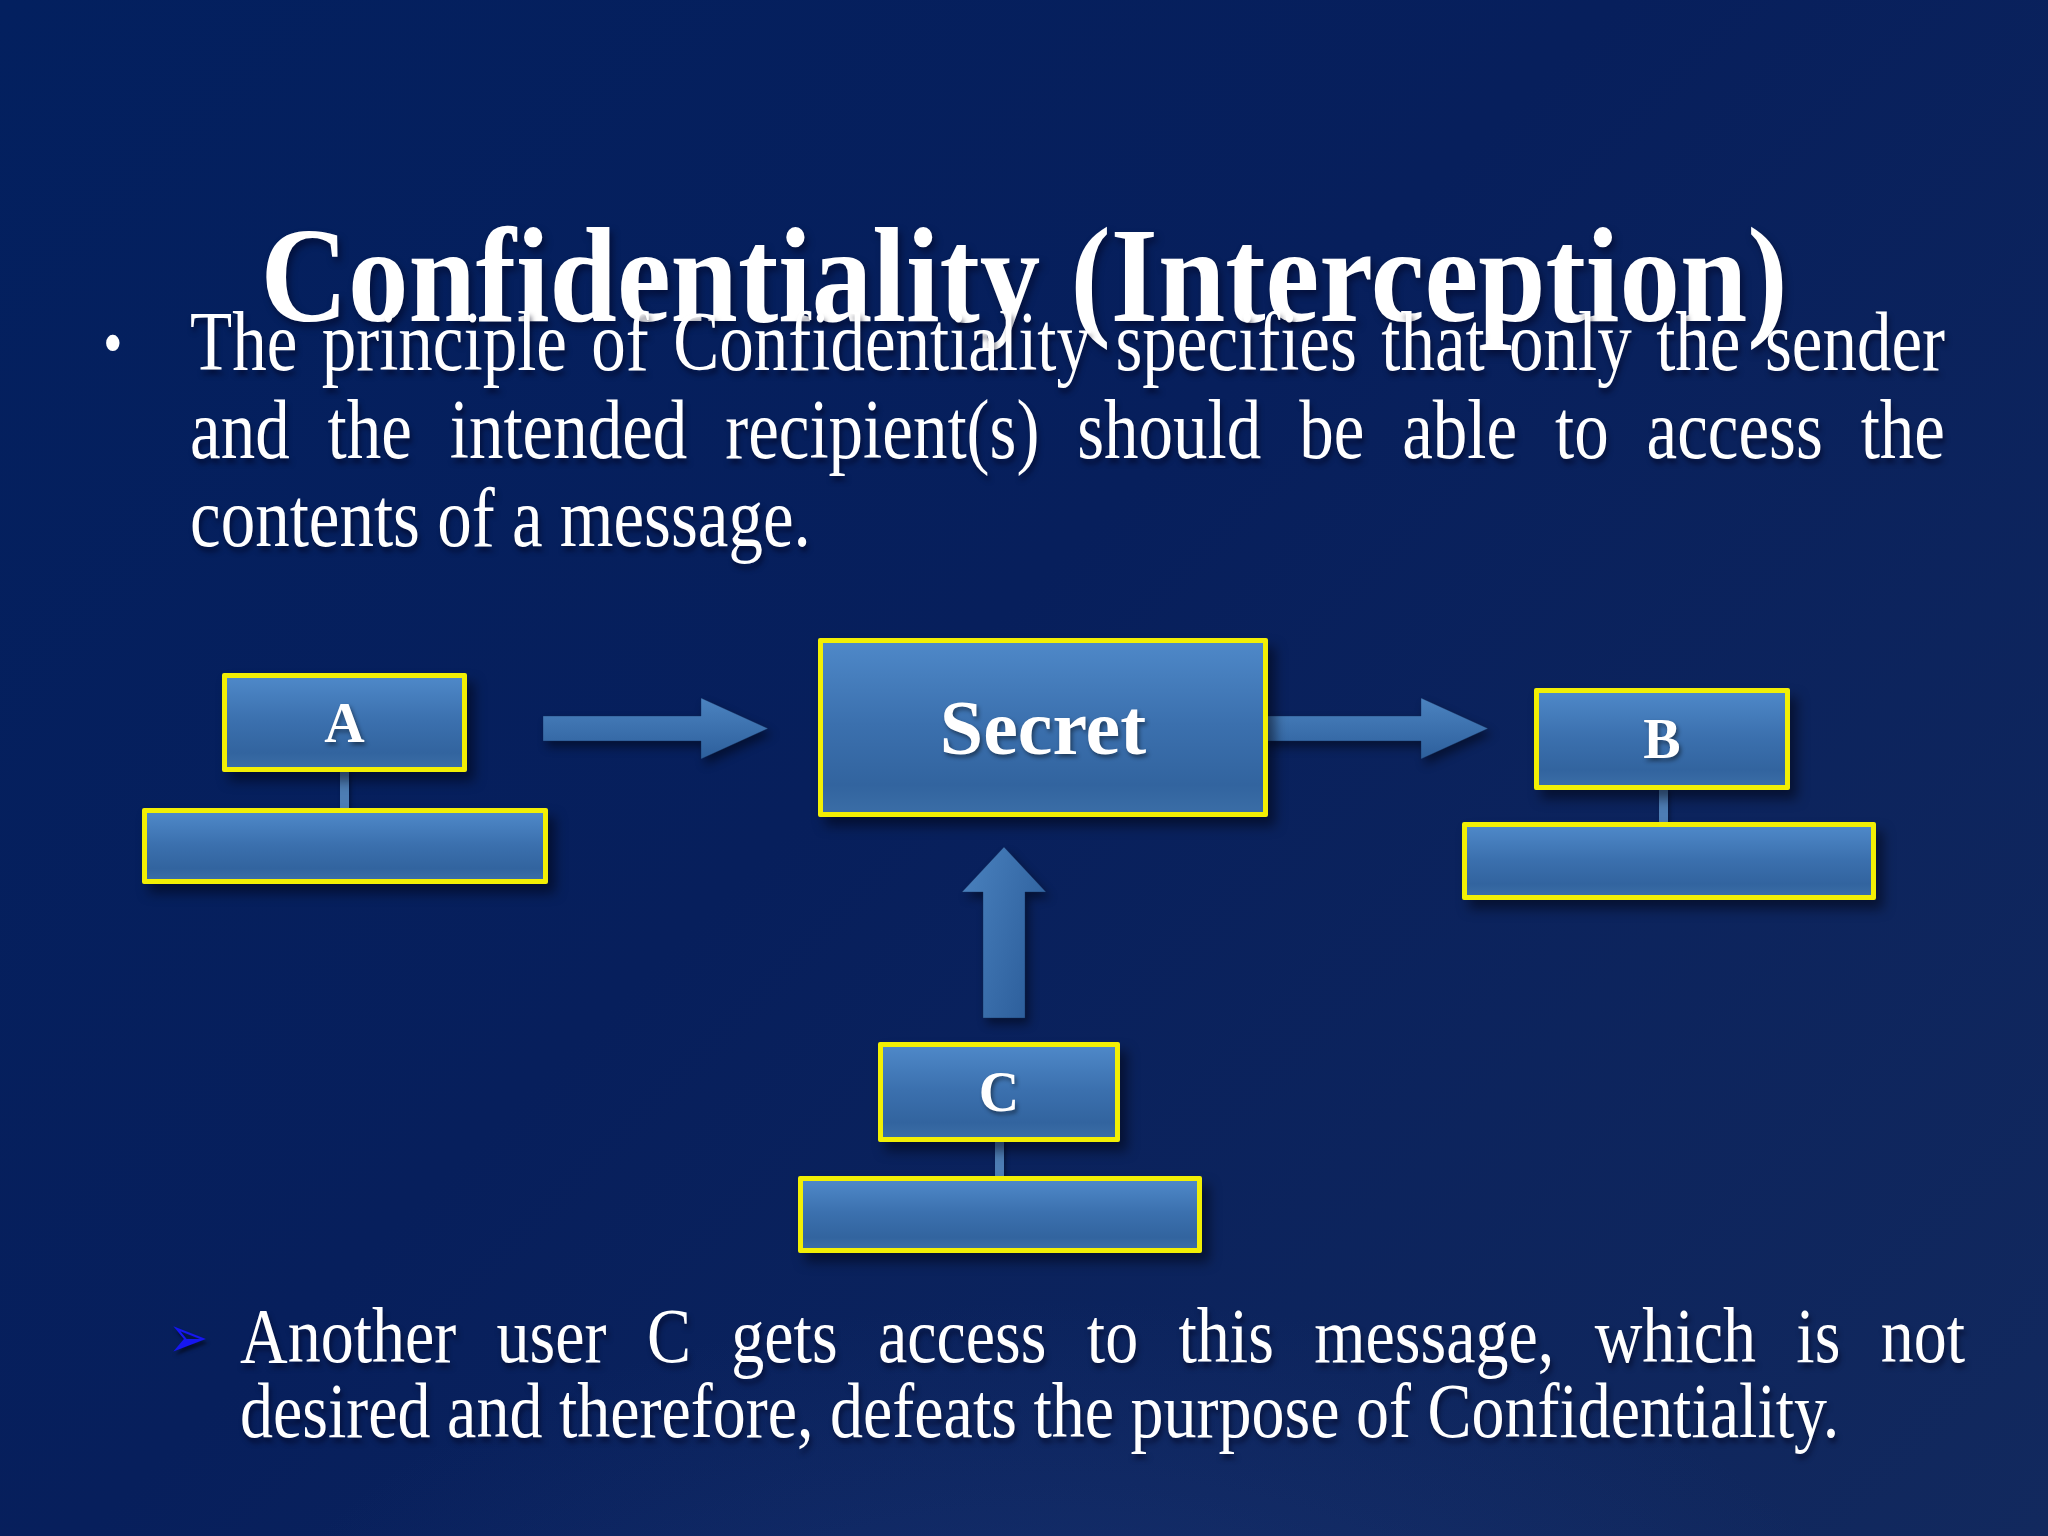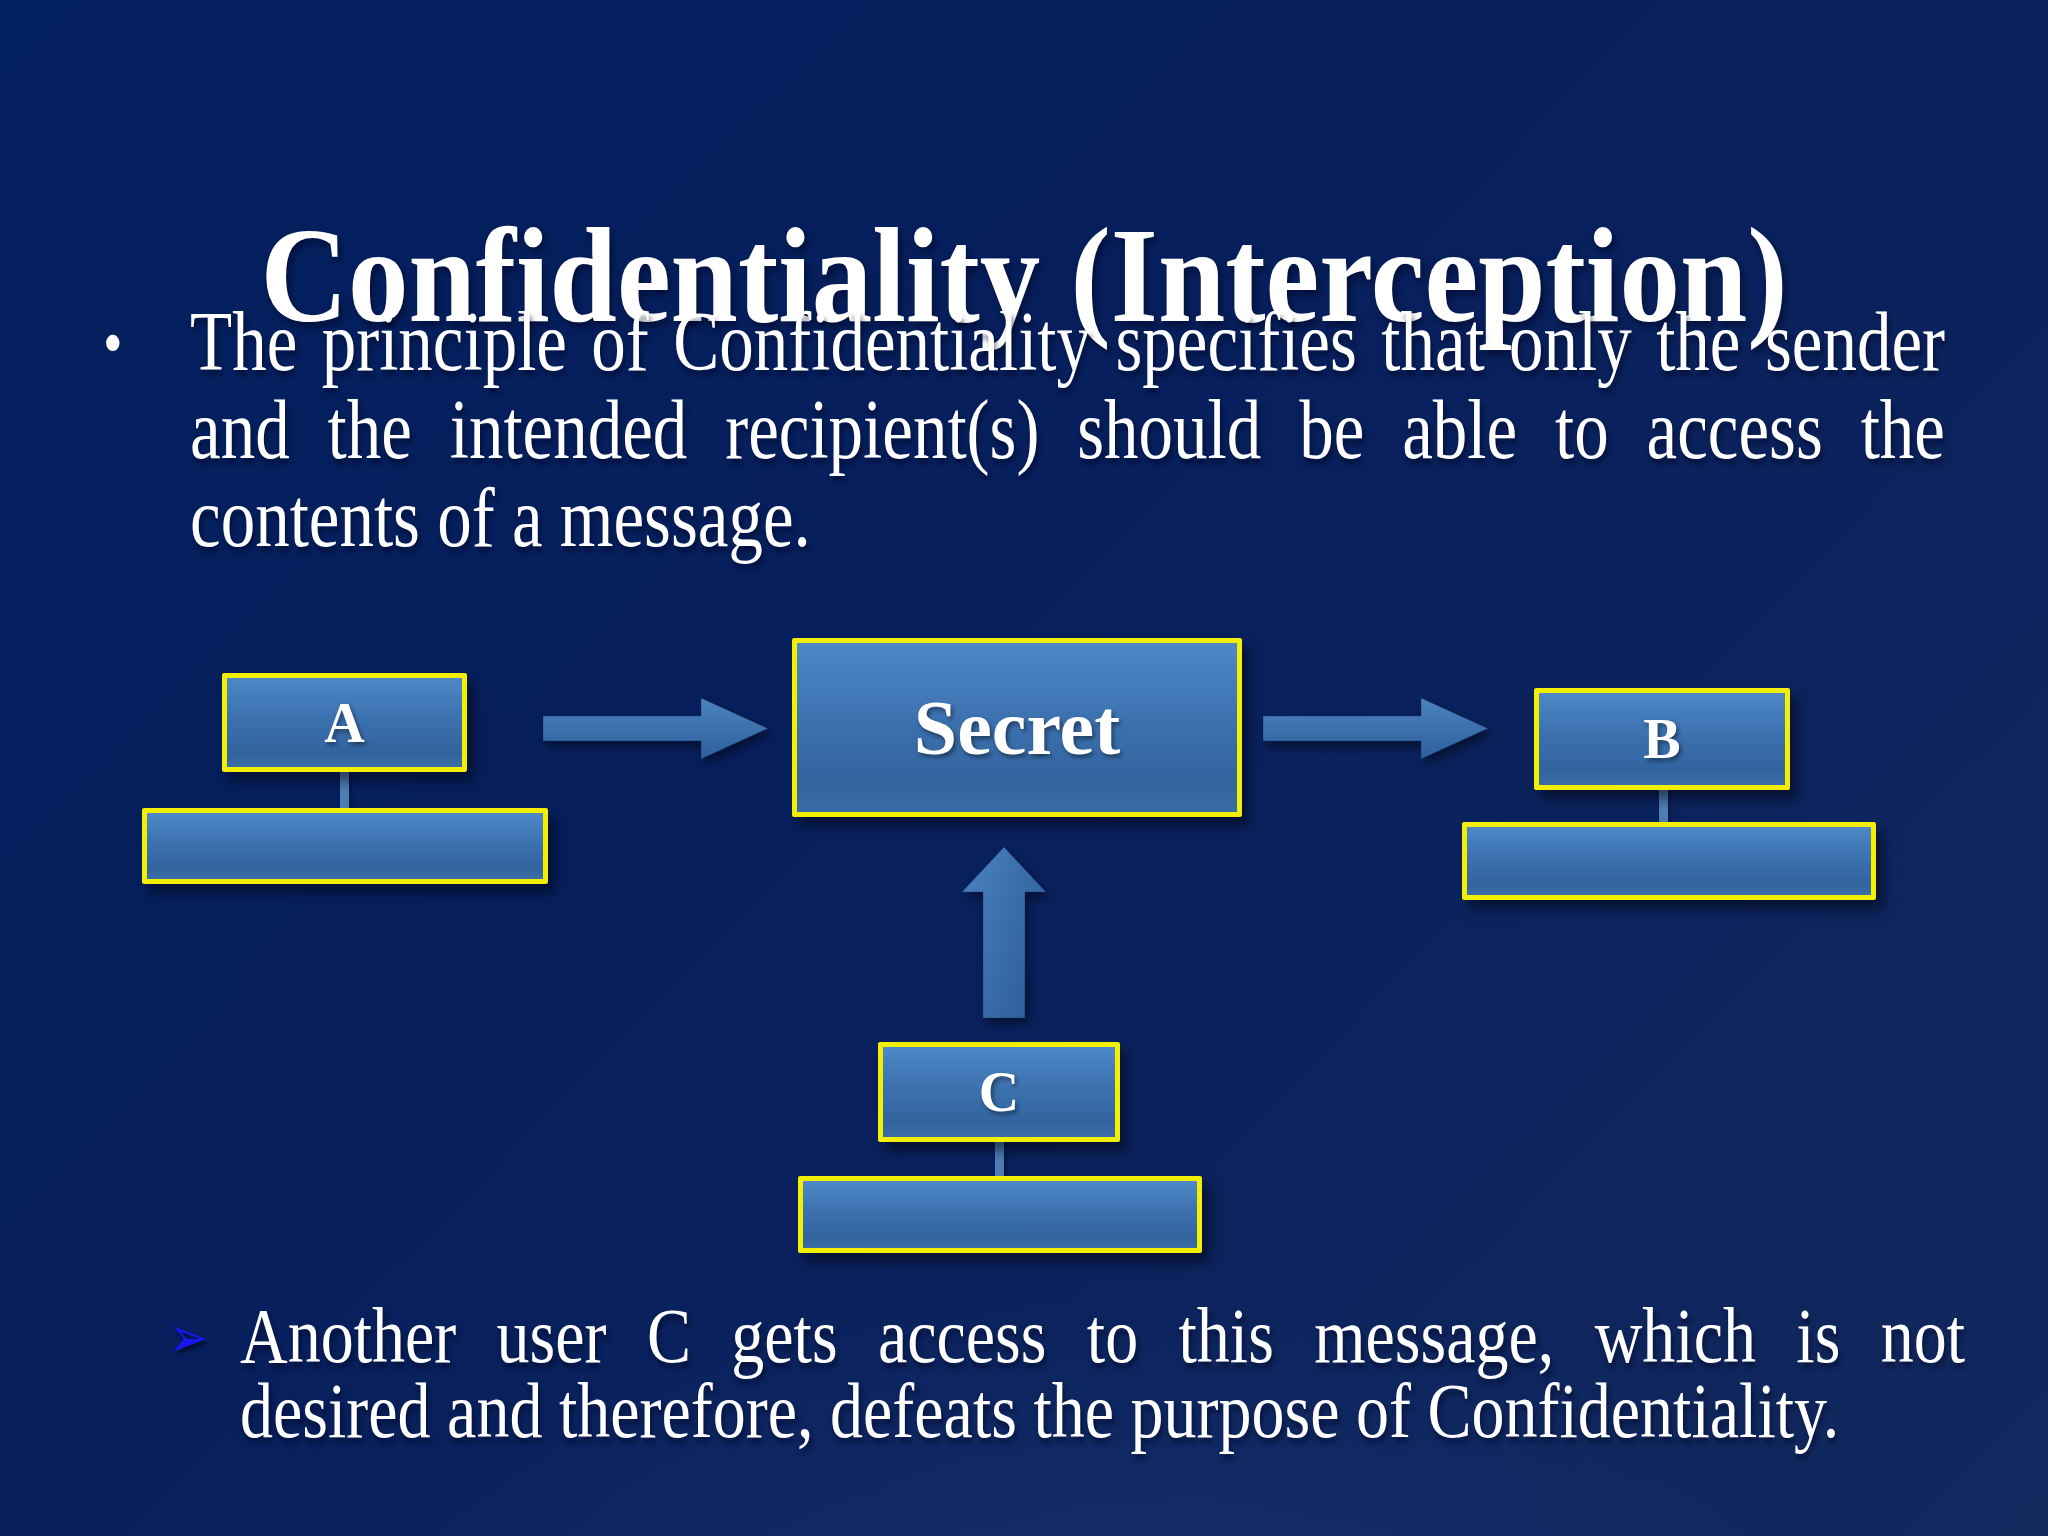--- a/index.html
+++ b/index.html
@@ -102,21 +102,21 @@
     <svg class="arrow" style="left:543px;top:697px;" width="226" height="63" viewBox="0 0 226 63">
       <defs>
         <linearGradient id="agH1" x1="0" y1="0" x2="0" y2="1">
           <stop offset="0" style="stop-color:var(--arrow-top,#4b83c0)"></stop>
           <stop offset="1" style="stop-color:var(--arrow-bottom,#2d5f9c)"></stop>
         </linearGradient>
       </defs>
       <path d="M0,19 L158,19 L158,1 L225,31.5 L158,62 L158,44 L0,44 Z" fill="url(#agH1)" stroke="rgba(20,40,80,.35)" stroke-width="1"></path>
     </svg>
 
-    <div class="node" style="left:792px;top:638px;width:450px;height:179px;">
+    <div class="node" style="left:818px;top:638px;width:450px;height:179px;">
       <span class="node-label secret-label">Secret</span>
     </div>
 
     <svg class="arrow" style="left:1263px;top:697px;" width="226" height="63" viewBox="0 0 226 63">
       <defs>
         <linearGradient id="agH2" x1="0" y1="0" x2="0" y2="1">
           <stop offset="0" style="stop-color:var(--arrow-top,#4b83c0)"></stop>
           <stop offset="1" style="stop-color:var(--arrow-bottom,#2d5f9c)"></stop>
         </linearGradient>
       </defs>

